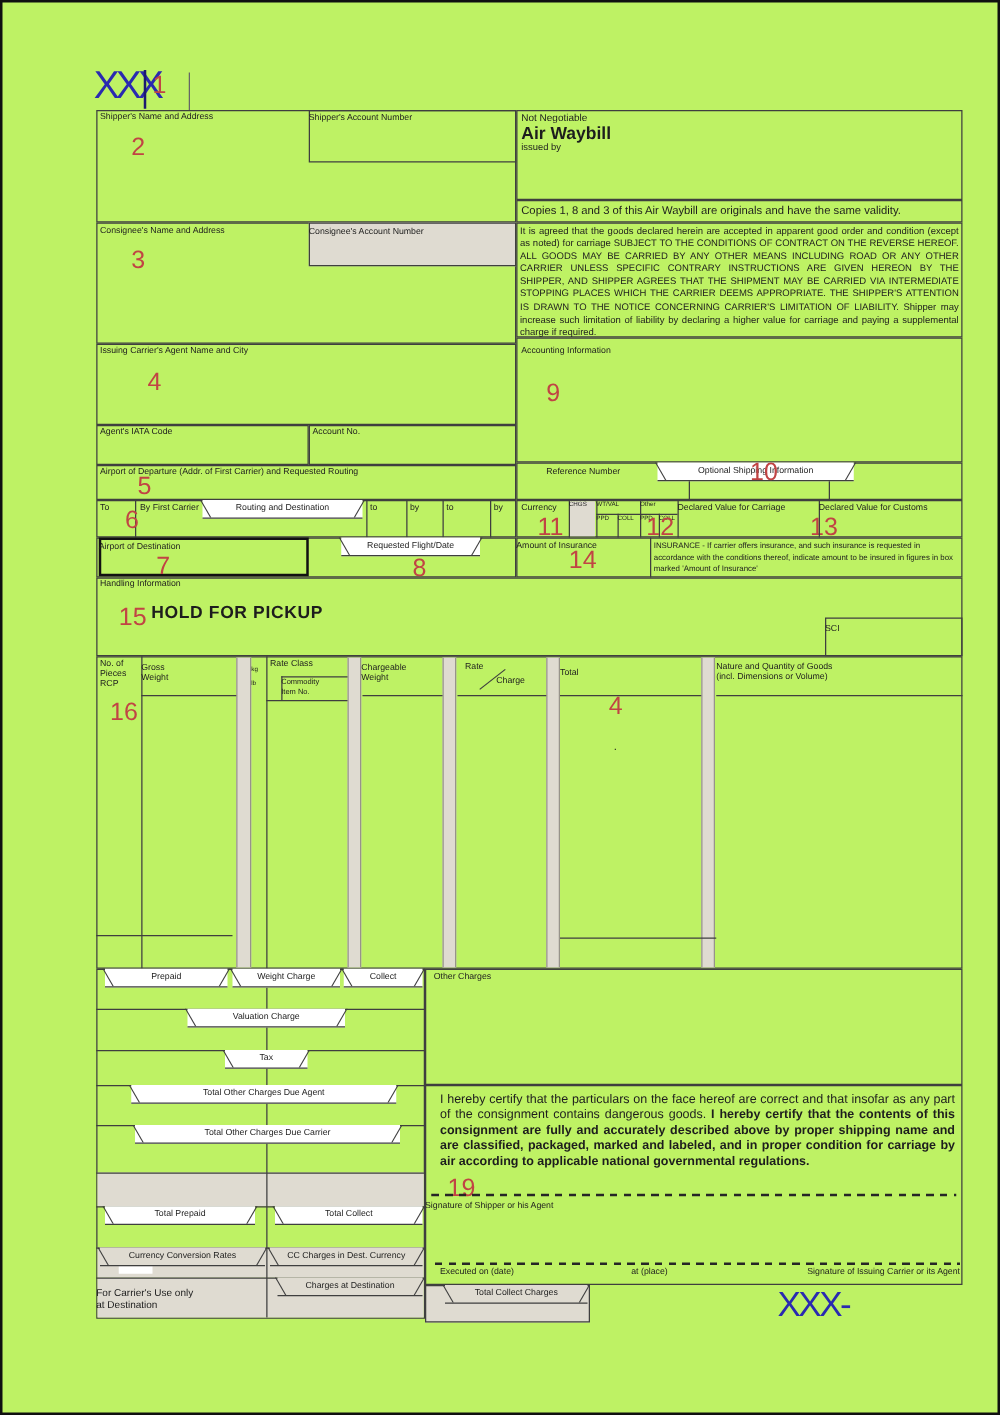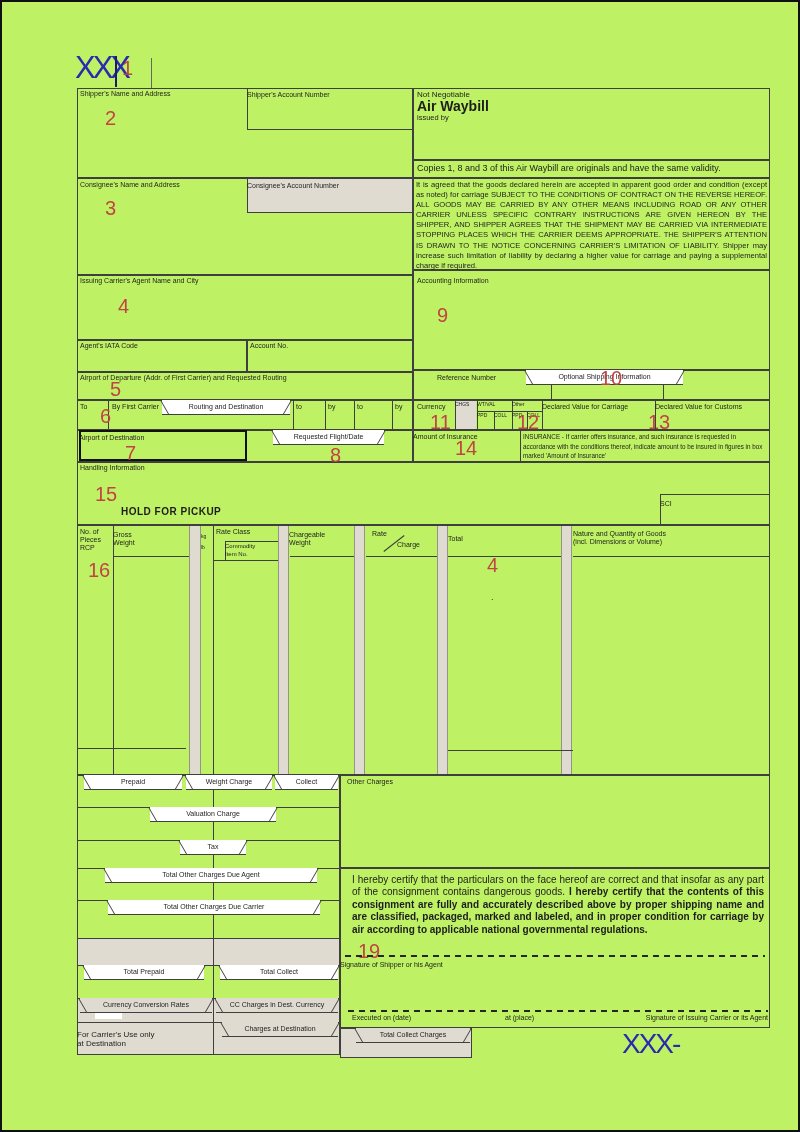--- a/index.html
+++ b/index.html
@@ -129,21 +129,21 @@
 
   <div class="box" style="left:413px;top:430px;width:357px;height:32px"></div>
   <div class="lbl c" style="left:413px;top:433px;width:107px">Amount of Insurance</div>
   <div class="red" style="left:455px;top:438px">14</div>
   <div class="vl" style="left:520px;top:430px;height:32px"></div>
   <div class="lbl" style="left:523px;top:432px;width:245px;font-size:6.3px;line-height:9.6px;white-space:normal">INSURANCE - If carrier offers insurance, and such insurance is requested in accordance with the conditions thereof, indicate amount to be insured in figures in box marked 'Amount of Insurance'</div>
 
   <div class="box" style="left:77px;top:462px;width:693px;height:63px"></div>
   <div class="lbl" style="left:80px;top:464px">Handling Information</div>
   <div class="red" style="left:95px;top:484px">15</div>
-  <div class="lbl b" style="left:121px;top:506px;font-size:10px;letter-spacing:0.5px">HOLD FOR PICKUP</div>
+  <div class="lbl b" style="left:121px;top:481px;font-size:14px;letter-spacing:0.5px">HOLD FOR PICKUP</div>
   <div class="box" style="left:660px;top:494px;width:110px;height:31px"></div>
   <div class="lbl c" style="left:660px;top:500px;width:110px">SCI</div>
 
   <div class="box" style="left:77px;top:525px;width:693px;height:250px"></div>
   <div class="strip" style="left:189px;top:526px;width:12px;height:248px"></div>
   <div class="strip" style="left:278px;top:526px;width:11px;height:248px"></div>
   <div class="strip" style="left:354px;top:526px;width:11px;height:248px"></div>
   <div class="strip" style="left:437px;top:526px;width:11px;height:248px"></div>
   <div class="strip" style="left:561px;top:526px;width:11px;height:248px"></div>
   <div class="vl" style="left:113px;top:525px;height:250px"></div>

